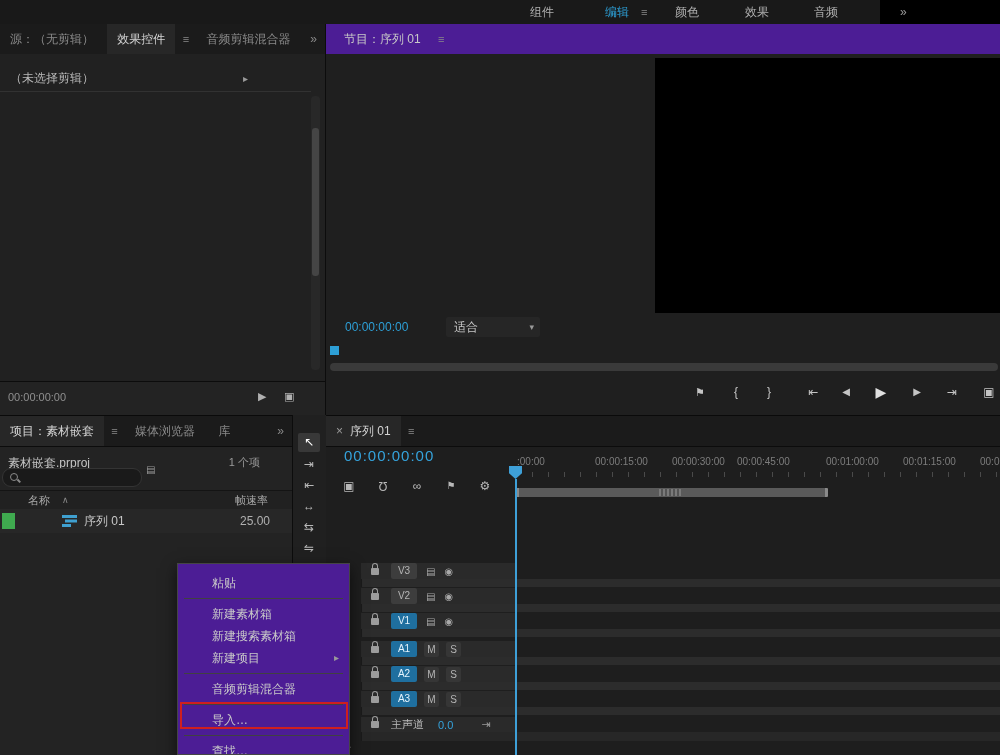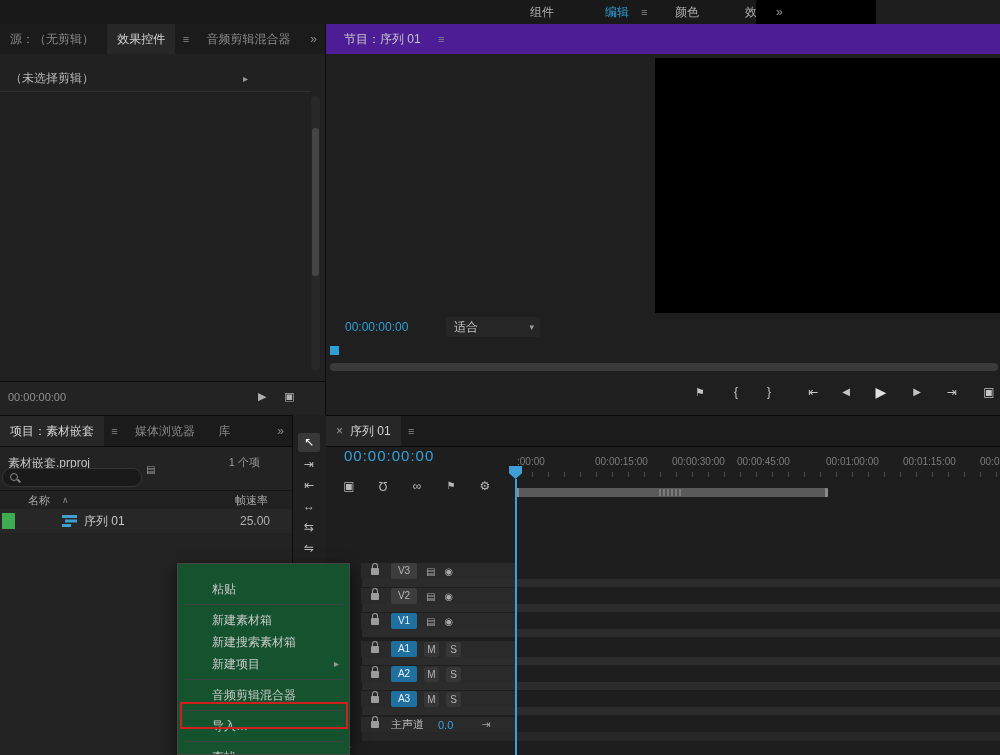--- a/index.html
+++ b/index.html
@@ -2,21 +2,21 @@
 <html><head>
 <meta charset="utf-8">
 <style>
   html,body{margin:0;padding:0;background:#111;}
   #app{position:relative;width:1000px;height:755px;background:#1e1e1e;overflow:hidden;
        font-family:"Liberation Sans","DejaVu Sans",sans-serif;color:#c8c8c8;font-size:12px;
        -webkit-font-smoothing:antialiased;}
   .abs{position:absolute;}
 
   
-  .topbar{position:absolute;left:0;top:0;width:876px;height:24px;background:#191919;border-bottom:1px solid #060606;}
+  .topbar{position:absolute;left:0;top:0;width:1000px;height:24px;background:#191919;border-bottom:1px solid #060606;}
   .wtab{position:absolute;top:0;height:24px;line-height:24px;color:#b0b0b0;cursor:default;}
   .wtab.active{color:#2d9fd6;}
   .topbar-black{position:absolute;right:0;top:0;width:120px;height:24px;background:#000;}
 
   
   .panel{position:absolute;background:#232323;}
   .tabbar{position:absolute;left:0;right:0;top:0;height:30px;background:#1b1b1b;border-bottom:1px solid #0c0c0c;white-space:nowrap;overflow:hidden;}
   .tab{display:inline-block;height:30px;line-height:30px;padding:0 10px;color:#8a8a8a;vertical-align:top;}
   .tab.active{background:#272727;color:#d4d4d4;}
   .tabmenu{color:#8a8a8a;font-size:11px;display:inline-block;height:30px;line-height:30px;padding:0 4px;vertical-align:top;}
@@ -71,22 +71,22 @@
   .tcontent{flex:1;background:#2c2c2c;border-left:1px solid #1a1a1a;}
   .tlabel{width:26px;height:16px;line-height:16px;text-align:center;font-size:10px;border-radius:2px;margin-left:12px;flex:0 0 auto;}
   .tlabel.blue{background:#1f6f9f;color:#e4f3fc;}
   .tlabel.gray{background:#3d3d3d;color:#b5b5b5;}
   .ticon{margin-left:9px;color:#a8a8a8;font-size:10px;flex:0 0 auto;}
   .ms{width:15px;height:15px;line-height:15px;text-align:center;font-size:10px;color:#b5b5b5;background:#363636;border-radius:2px;margin-left:7px;flex:0 0 auto;}
   .lock{width:8px;height:7px;background:#9c9c9c;border-radius:1px;position:relative;margin-left:10px;flex:0 0 auto;}
   .lock::before{content:"";position:absolute;top:-5px;left:1px;width:4px;height:4px;border:1.5px solid #9c9c9c;border-bottom:none;border-radius:3px 3px 0 0;}
 
   
-  .ctxmenu{position:absolute;left:177px;top:563px;width:173px;height:192px;background:#14532d;
-           border:1px solid #454545;box-shadow:0 5px 14px rgba(0,0,0,.6);z-index:100;overflow:hidden;padding-top:14px;box-sizing:border-box;}
+  .ctxmenu{position:absolute;left:177px;top:563px;width:173px;height:192px;background:#4c1d95;
+           border:1px solid #454545;box-shadow:0 5px 14px rgba(0,0,0,.6);z-index:100;overflow:hidden;padding-top:8px;box-sizing:border-box;}
   .mi{height:22px;line-height:22px;padding-left:34px;color:#c9c9c9;position:relative;}
   .msep{height:1px;margin:4px 6px;background:#414141;}
   .subarrow{position:absolute;right:10px;top:0;font-size:10px;color:#9a9a9a;}
   .redbox{position:absolute;left:2px;top:138px;width:164px;height:23px;border:2px solid #cf1f1f;z-index:101;}
 
   .seq-ic{display:inline-block;vertical-align:-2px;}
 </style>
 </head>
 <body>
 

